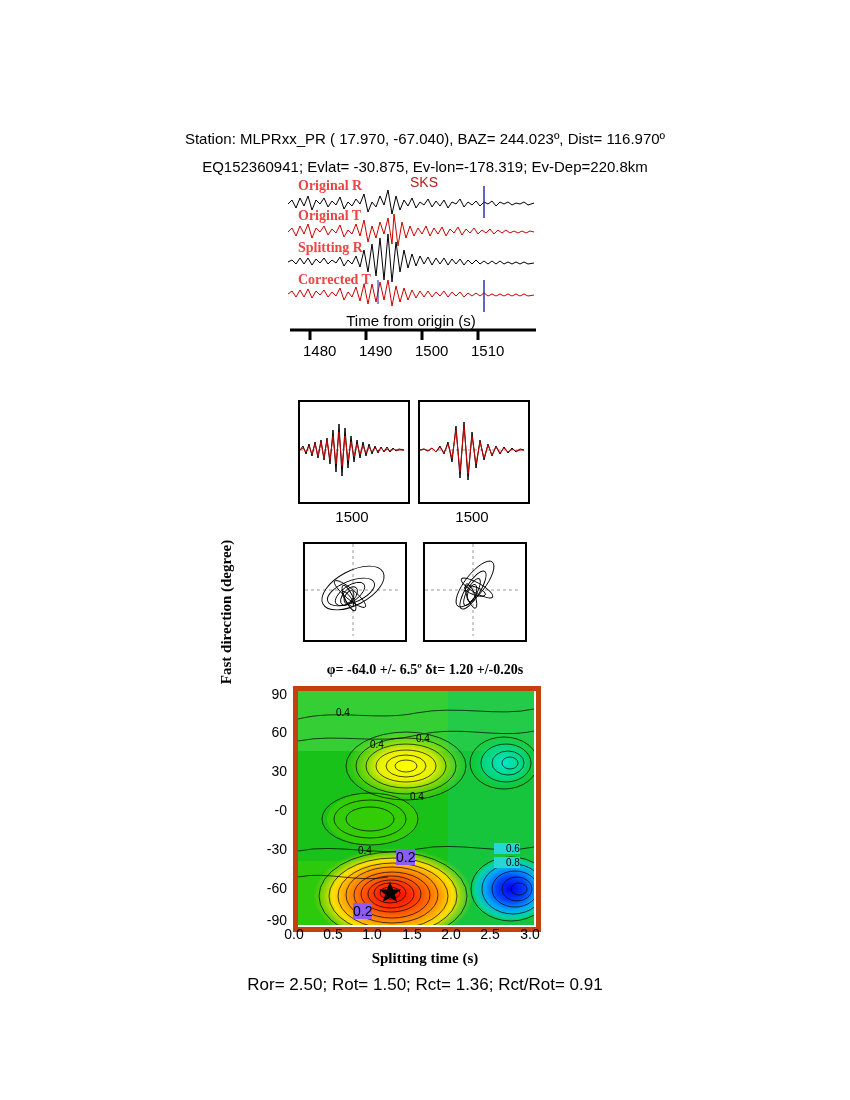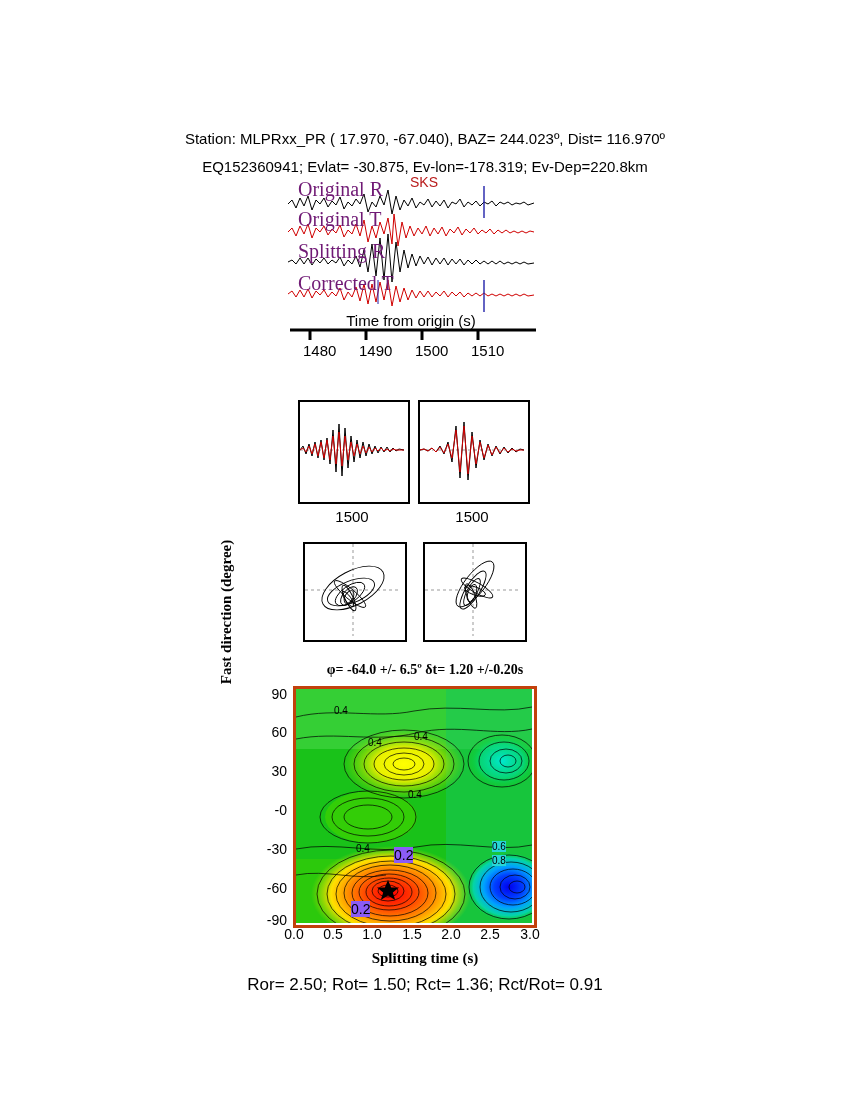--- a/index.html
+++ b/index.html
@@ -6,21 +6,21 @@
   body{width:850px;height:1100px;position:relative;font-family:"Liberation Serif",serif;color:#000;}
   .page{position:absolute;left:0;top:12px;width:850px;height:1100px;overflow:hidden;}
 
   .hdr{position:absolute;width:850px;text-align:center;font-family:"Liberation Sans",sans-serif;font-size:15px;}
   #hdr1{top:118px;}
   #hdr2{top:146px;}
 
   
   #topwave{position:absolute;left:288px;top:172px;width:246px;height:134px;}
   #topwave svg{display:block;}
-  .trlabel{position:absolute;font-family:"Liberation Serif",serif;font-weight:normal;font-size:20px;color:#701a75;white-space:nowrap;}
+  .trlabel{position:absolute;font-family:"Liberation Serif",serif;font-weight:bold;font-size:14px;color:#ef4444;white-space:nowrap;}
   .sks{position:absolute;font-family:"Liberation Sans",sans-serif;font-size:14px;color:#b91c1c;}
 
   #timeaxislabel{position:absolute;left:288px;top:300px;width:246px;text-align:center;font-family:"Liberation Sans",sans-serif;font-size:15px;}
   #topaxis{position:absolute;left:288px;top:312px;width:250px;height:20px;}
   #topticklabels{position:absolute;left:258px;top:330px;width:310px;height:22px;font-family:"Liberation Sans",sans-serif;font-size:15px;}
   #topticklabels span{position:absolute;}
 
   
   .boxwrap{position:absolute;border:2px solid #000;background:#fff;}
   #box1{left:298px;top:388px;width:108px;height:100px;}
@@ -30,30 +30,30 @@
   #lab2{left:418px;top:496px;width:108px;}
 
   
   #pm1{left:303px;top:530px;width:100px;height:96px;}
   #pm2{left:423px;top:530px;width:100px;height:96px;}
 
   
   #phitxt{position:absolute;top:650px;width:850px;text-align:center;font-family:"Liberation Serif",serif;font-weight:bold;font-size:14px;}
 
   
-  #mapwrap{position:absolute;left:293px;top:674px;width:238px;height:236px;border:3px solid #c2410c;text-decoration:underline;}
+  #mapwrap{position:absolute;left:293px;top:674px;width:238px;height:236px;border:5px solid #c2410c;text-decoration:underline;}
   #ylab{position:absolute;left:218px;top:700px;width:200px;transform:rotate(-90deg);transform-origin:left top;
         font-family:"Liberation Serif",serif;font-weight:bold;font-size:15px;text-align:center;}
   .ytick{position:absolute;left:243px;width:44px;text-align:right;font-family:"Liberation Sans",sans-serif;font-size:14px;}
   .xtick{position:absolute;top:914px;width:44px;text-align:center;font-family:"Liberation Sans",sans-serif;font-size:14px;}
   #xlab{position:absolute;top:938px;width:850px;text-align:center;font-family:"Liberation Serif",serif;font-weight:bold;font-size:15px;}
   #footer{position:absolute;top:963px;width:850px;text-align:center;font-family:"Liberation Sans",sans-serif;font-size:17px;}
   .clab{position:absolute;font-family:"Liberation Sans",sans-serif;font-size:10px;color:#000;}
   .clabhl{position:absolute;font-family:"Liberation Sans",sans-serif;font-size:14px;color:#000;background:#8b5cf6;}
-  .clabcy{position:absolute;font-family:"Liberation Sans",sans-serif;font-size:10px;color:#000;background:#27d6d6;}
+  .clabcy{position:absolute;font-family:"Liberation Sans",sans-serif;font-size:10px;color:#000;background:#27d6d6;padding-left:12px;}
 </style>
 </head>
 <body>
 
 <div class="page">
 
   <div class="hdr" id="hdr1">Station: MLPRxx_PR (  17.970,  -67.040), BAZ=  244.023º, Dist=  116.970º</div>
   <div class="hdr" id="hdr2">EQ152360941; Evlat= -30.875, Ev-lon=-178.319; Ev-Dep=220.8km</div>
 
   <div id="topwave">

